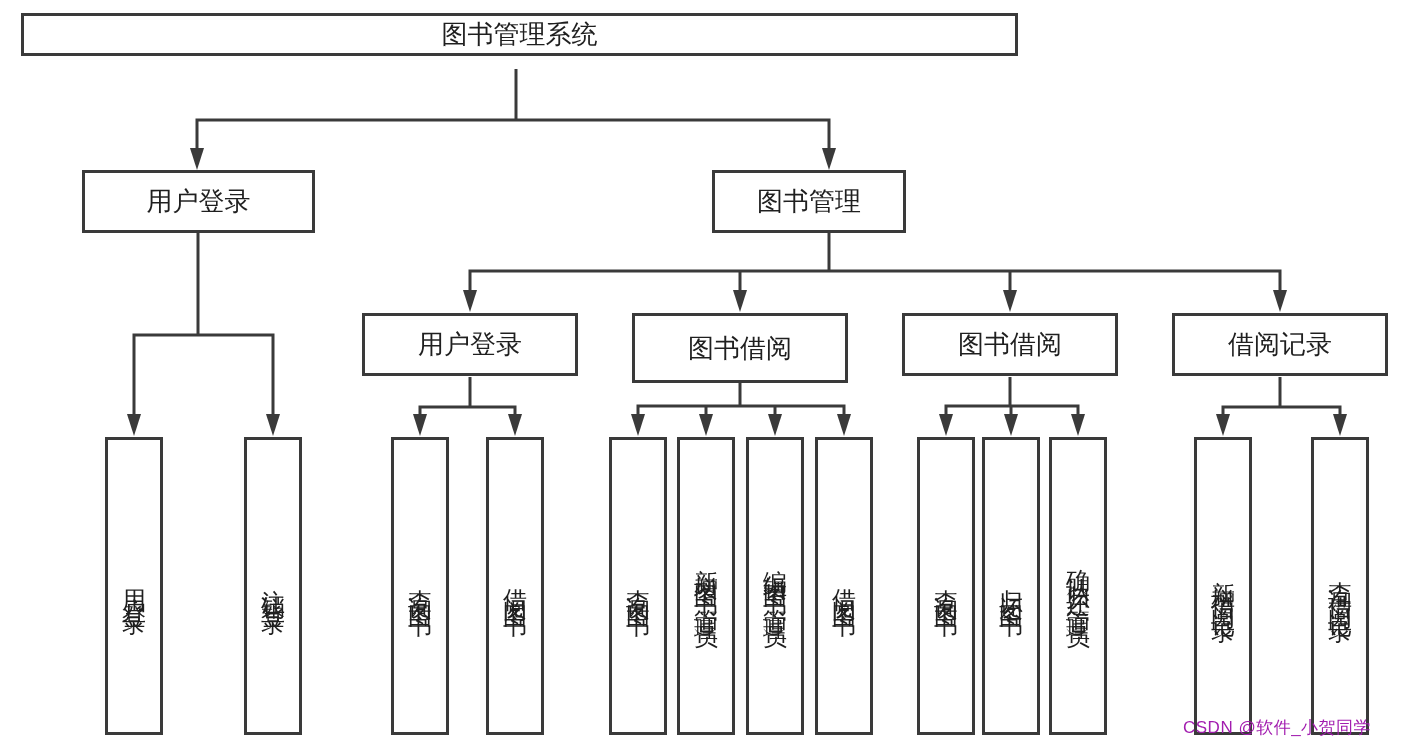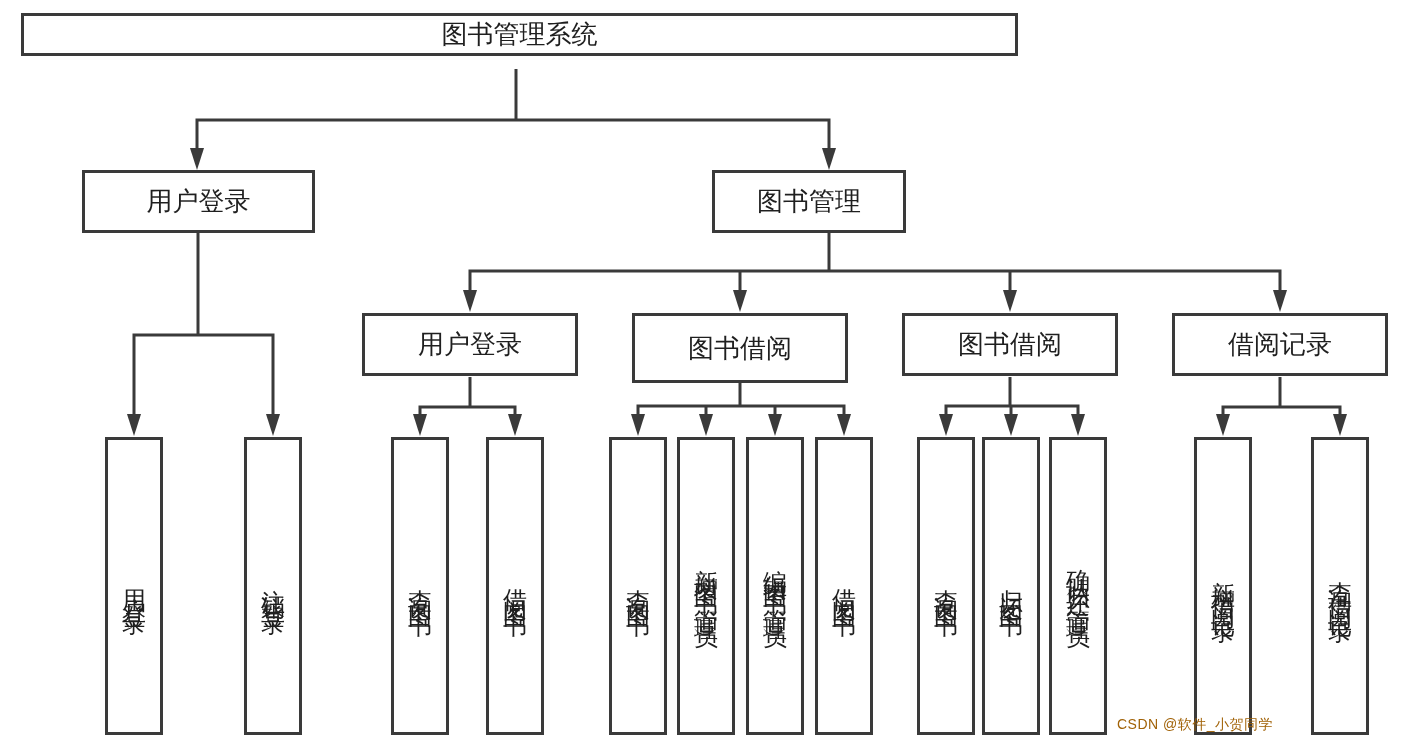--- a/index.html
+++ b/index.html
@@ -31,25 +31,25 @@
   .leaf .vtext {
     writing-mode: vertical-rl;
     text-orientation: mixed;
     font-size: 24px;
     letter-spacing: 8px;
     line-height: 1;
     white-space: nowrap;
   }
   .watermark {
     position: absolute;
-    left: 1117px;
+    left: 1183px;
     top: 716px;
-    font-size: 14px;
+    font-size: 17px;
     letter-spacing: 0.5px;
-    color: #a16207;
+    color: #a21caf;
     white-space: nowrap;
     z-index: 5;
   }
 </style>
 </head>
 <body>
 
 <div class="canvas">
 
   <svg class="wires" width="1405" height="747" viewBox="0 0 1405 747">

